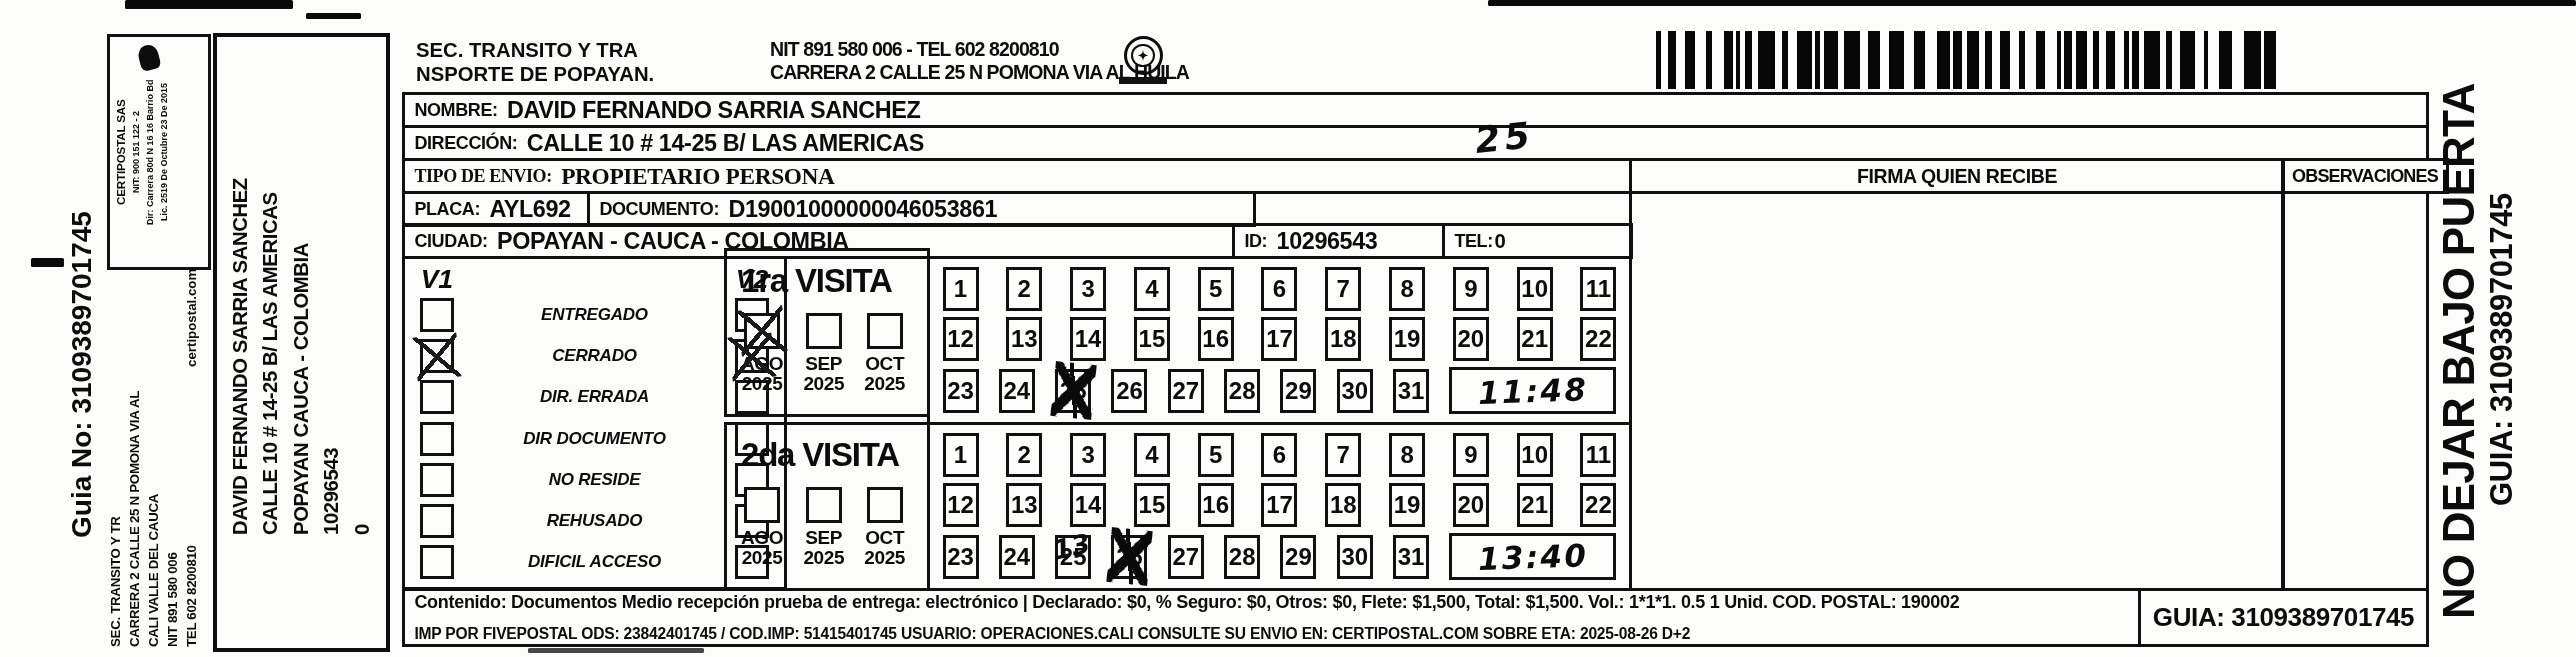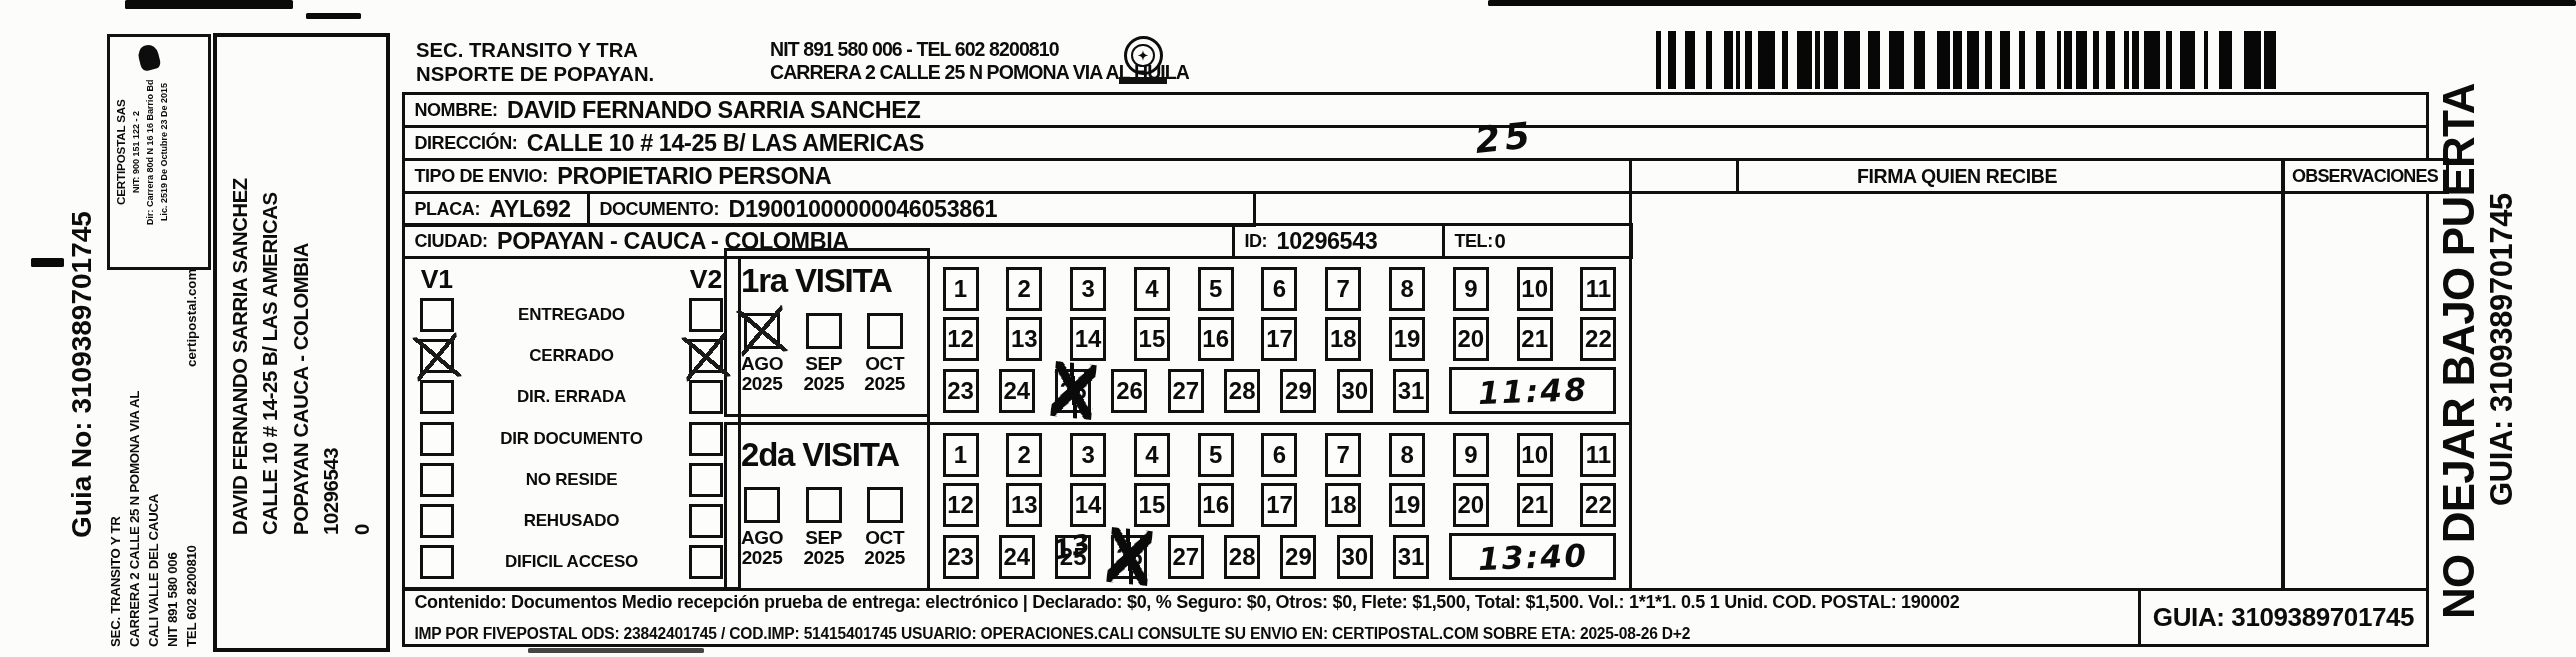--- a/index.html
+++ b/index.html
@@ -240,21 +240,21 @@
     <span class="lbl">NOMBRE:</span>
     <span class="val">DAVID FERNANDO SARRIA SANCHEZ</span>
   </div>
 
   <div class="cell" style="left:402px;top:125px;width:2027px;height:36px;">
     <span class="lbl">DIRECCIÓN:</span>
     <span class="val">CALLE 10 # 14-25 B/ LAS AMERICAS</span>
   </div>
   <div class="hand hand-25">25</div>
 
-  <div class="cell" style="left:402px;top:158px;width:1337px;height:36px;">
+  <div class="cell" style="left:402px;top:158px;width:1230px;height:36px;font-family:Liberation Serif, serif;">
     <span class="lbl">TIPO DE ENVIO:</span>
     <span class="val">PROPIETARIO PERSONA</span>
   </div>
   <div class="cell cell-center" style="left:1629px;top:158px;width:656px;height:36px;">
     <span class="lbl" style="font-size:19.5px;">FIRMA QUIEN RECIBE</span>
   </div>
   <div class="cell cell-center" style="left:2281px;top:158px;width:168px;height:36px;padding:0 5px;">
     <span class="lbl" style="font-size:18px;letter-spacing:-0.8px;">OBSERVACIONES</span>
   </div>
 
@@ -273,21 +273,21 @@
   </div>
   <div class="cell" style="left:1232px;top:223px;width:213px;height:36px;">
     <span class="lbl">ID:</span>
     <span class="val">10296543</span>
   </div>
   <div class="cell" style="left:1442px;top:223px;width:191px;height:36px;gap:1.6px;">
     <span class="lbl">TEL:</span>
     <span class="val" style="font-size:20.3px;">0</span>
   </div>
 
-  <div class="cell" style="left:402px;top:256px;width:339px;height:334px;padding:0;">
+  <div class="cell" style="left:402px;top:256px;width:385px;height:334px;padding:0;font-style:italic;">
     <div class="st-inner">
       <div class="st-head">
         <span>V1</span>
         <span></span>
         <span>V2</span>
       </div>
       <div id="status-rows" style="display:flex;flex-direction:column;flex:1;">
           <div class="st-row">
             <div class="cb st-cb"></div>
             <div class="st-label">ENTREGADO</div>

